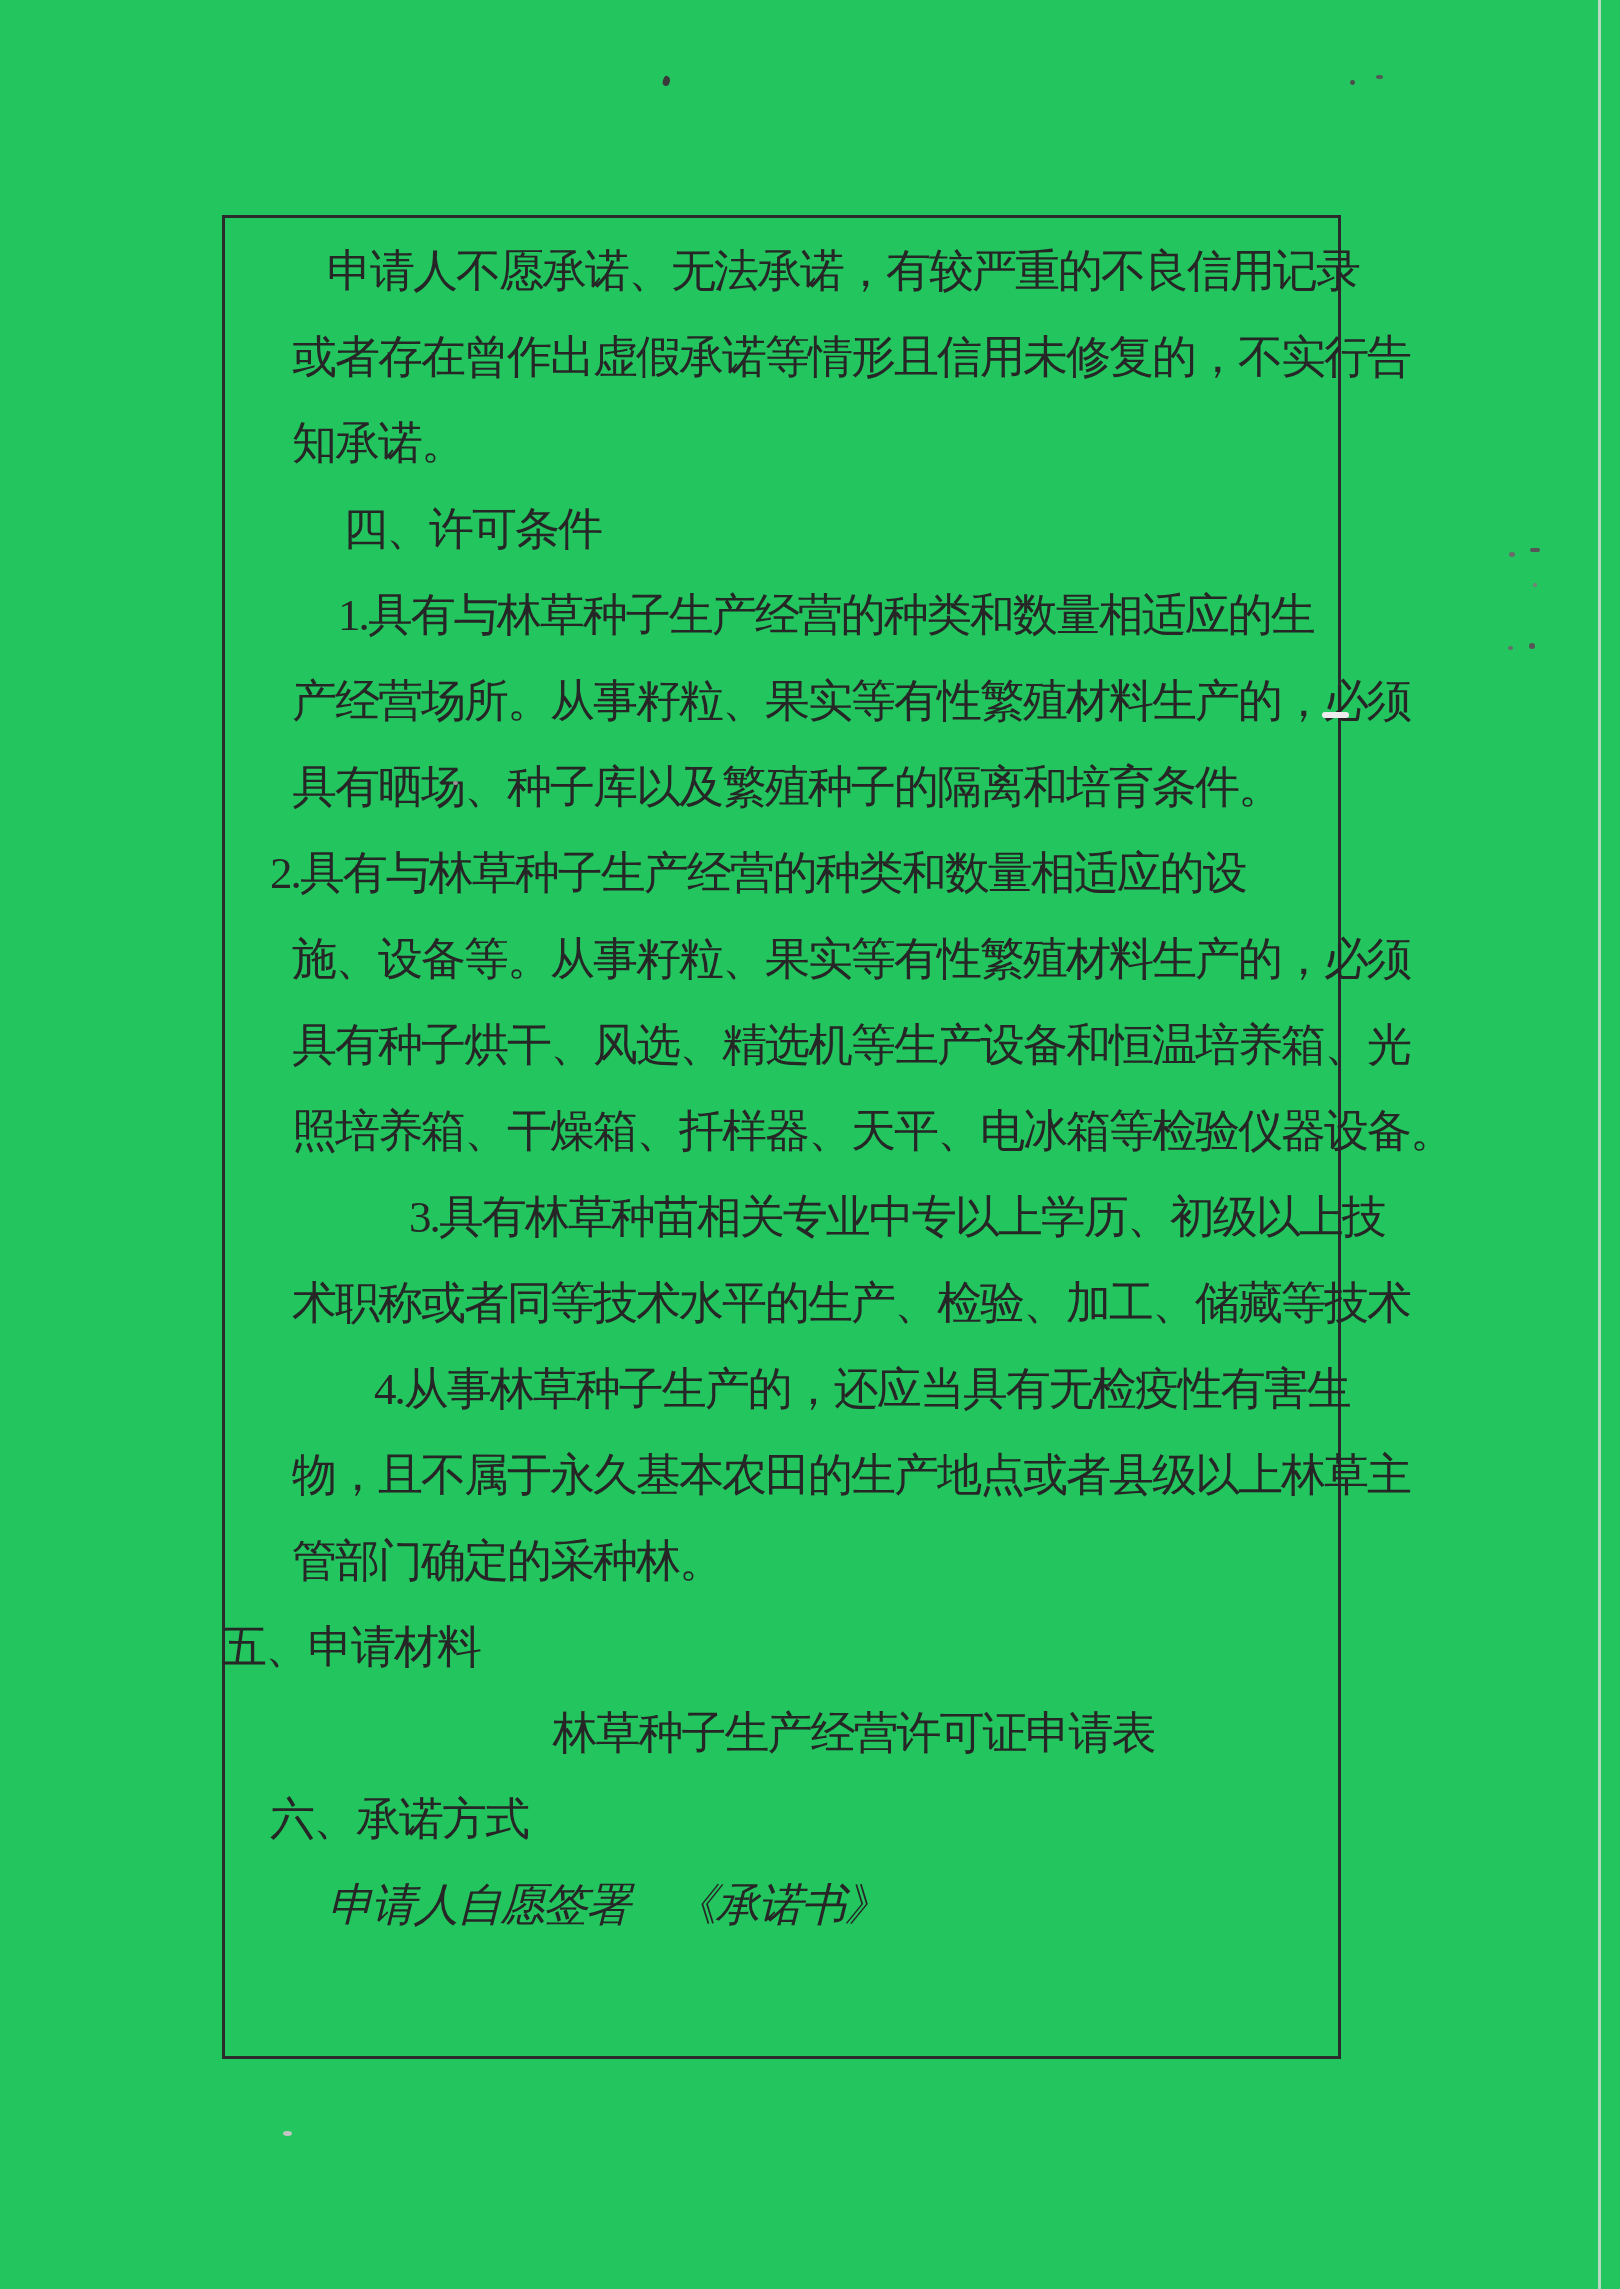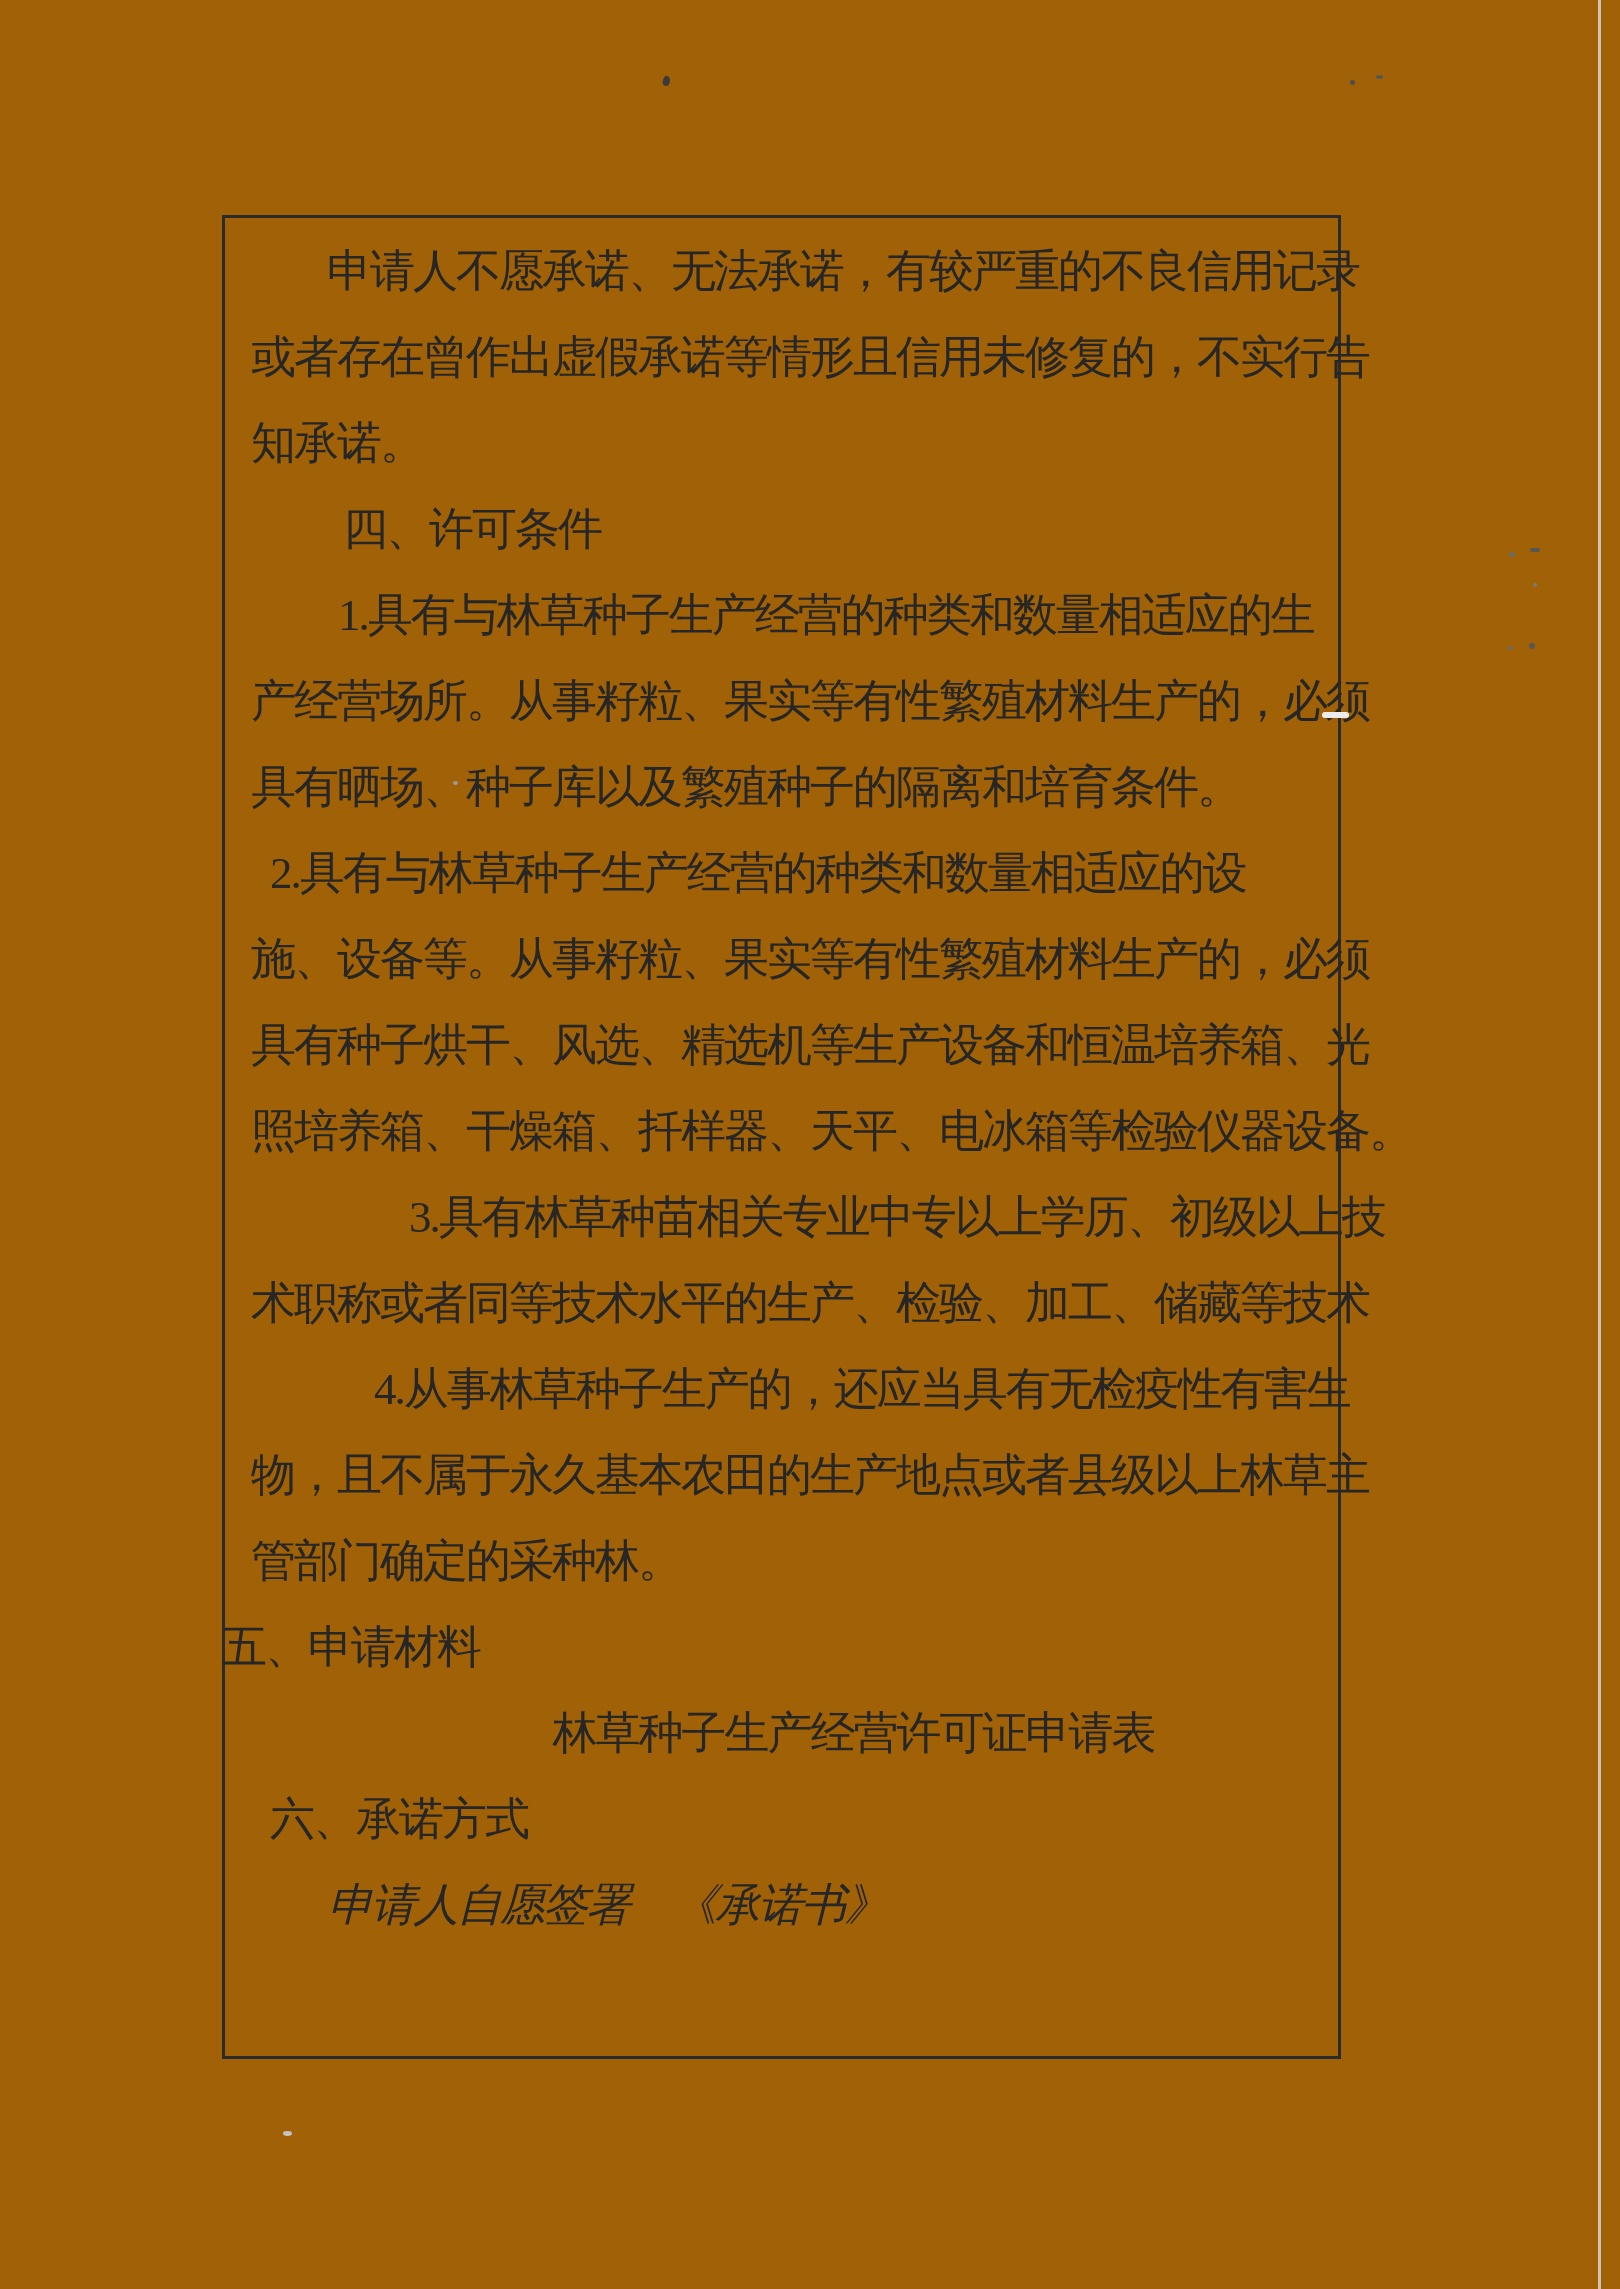--- a/index.html
+++ b/index.html
@@ -5,41 +5,41 @@
   html,body{margin:0;padding:0;}
   body{
     width:1620px;height:2290px;
     background:#ffffff;
     position:relative;
     font-family:"Liberation Serif","DejaVu Serif",serif;
     overflow:hidden;
   }
   .page{
     position:absolute;left:0;top:0;width:1620px;height:2290px;
-    background:#a16207;
+    background:#22c55e;
   }
   
   .scan-edge{
     position:absolute;top:0;left:1598px;width:2.9px;height:2290px;
     background:#dedede;opacity:.8;
   }
   .frame{
     position:absolute;left:222px;top:215px;
     width:1119px;height:1844px;
     border:3.9px solid #2b2b2b;
     box-sizing:border-box;
     background:transparent;
   }
   .doc-lines{
     position:absolute;left:222px;top:228px;width:1108px;
     font-size:45px;line-height:86px;letter-spacing:-2px;
     color:#262626;white-space:nowrap;
   }
   .line{height:86px;}
-  .pl-flush{padding-left:29px;}
+  .pl-flush{padding-left:29px;margin-left:41px;}
   .pl-107{padding-left:105px;}
   .pl-123{padding-left:121px;}
   .pl-161{padding-left:116px;}
   .pl-112{padding-left:48px;}
   .pl-191{padding-left:187px;}
   .pl-155{padding-left:152px;}
   .pl-151{}
   .pl-158{padding-left:155px;text-align:center;}
   .pl-163{padding-left:106px;font-style:italic;}
   .speck{position:absolute;border-radius:50%;}

